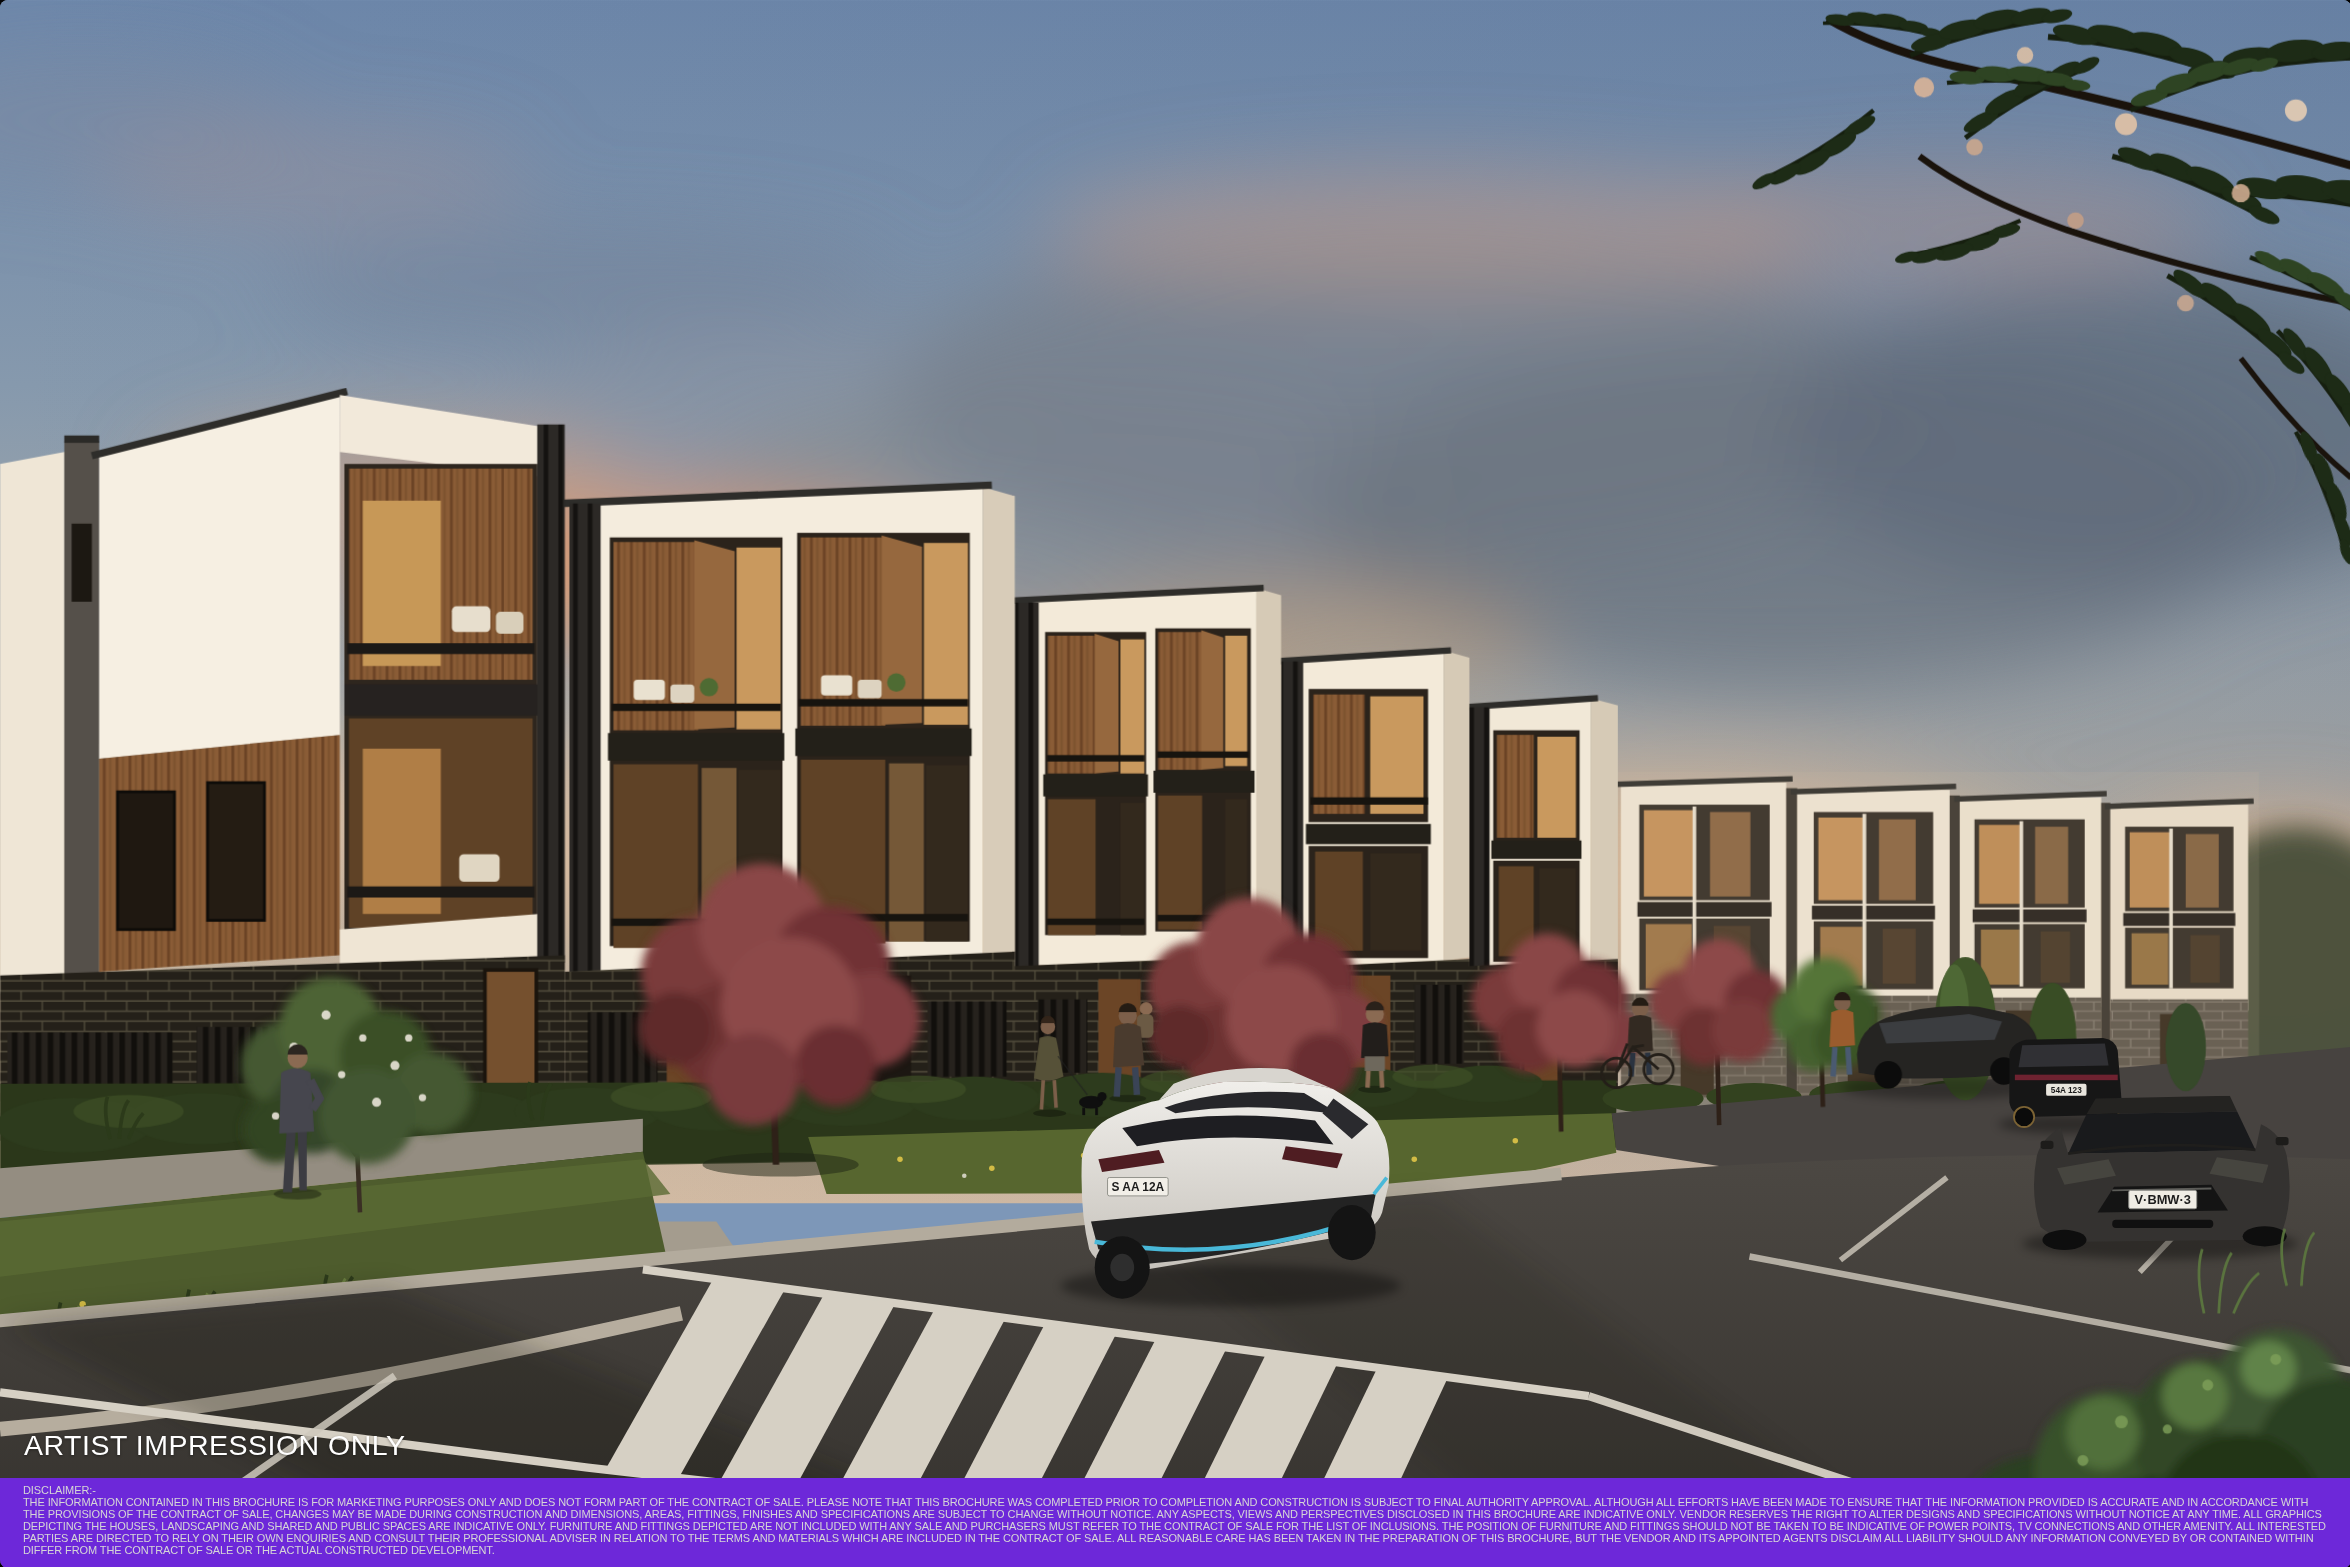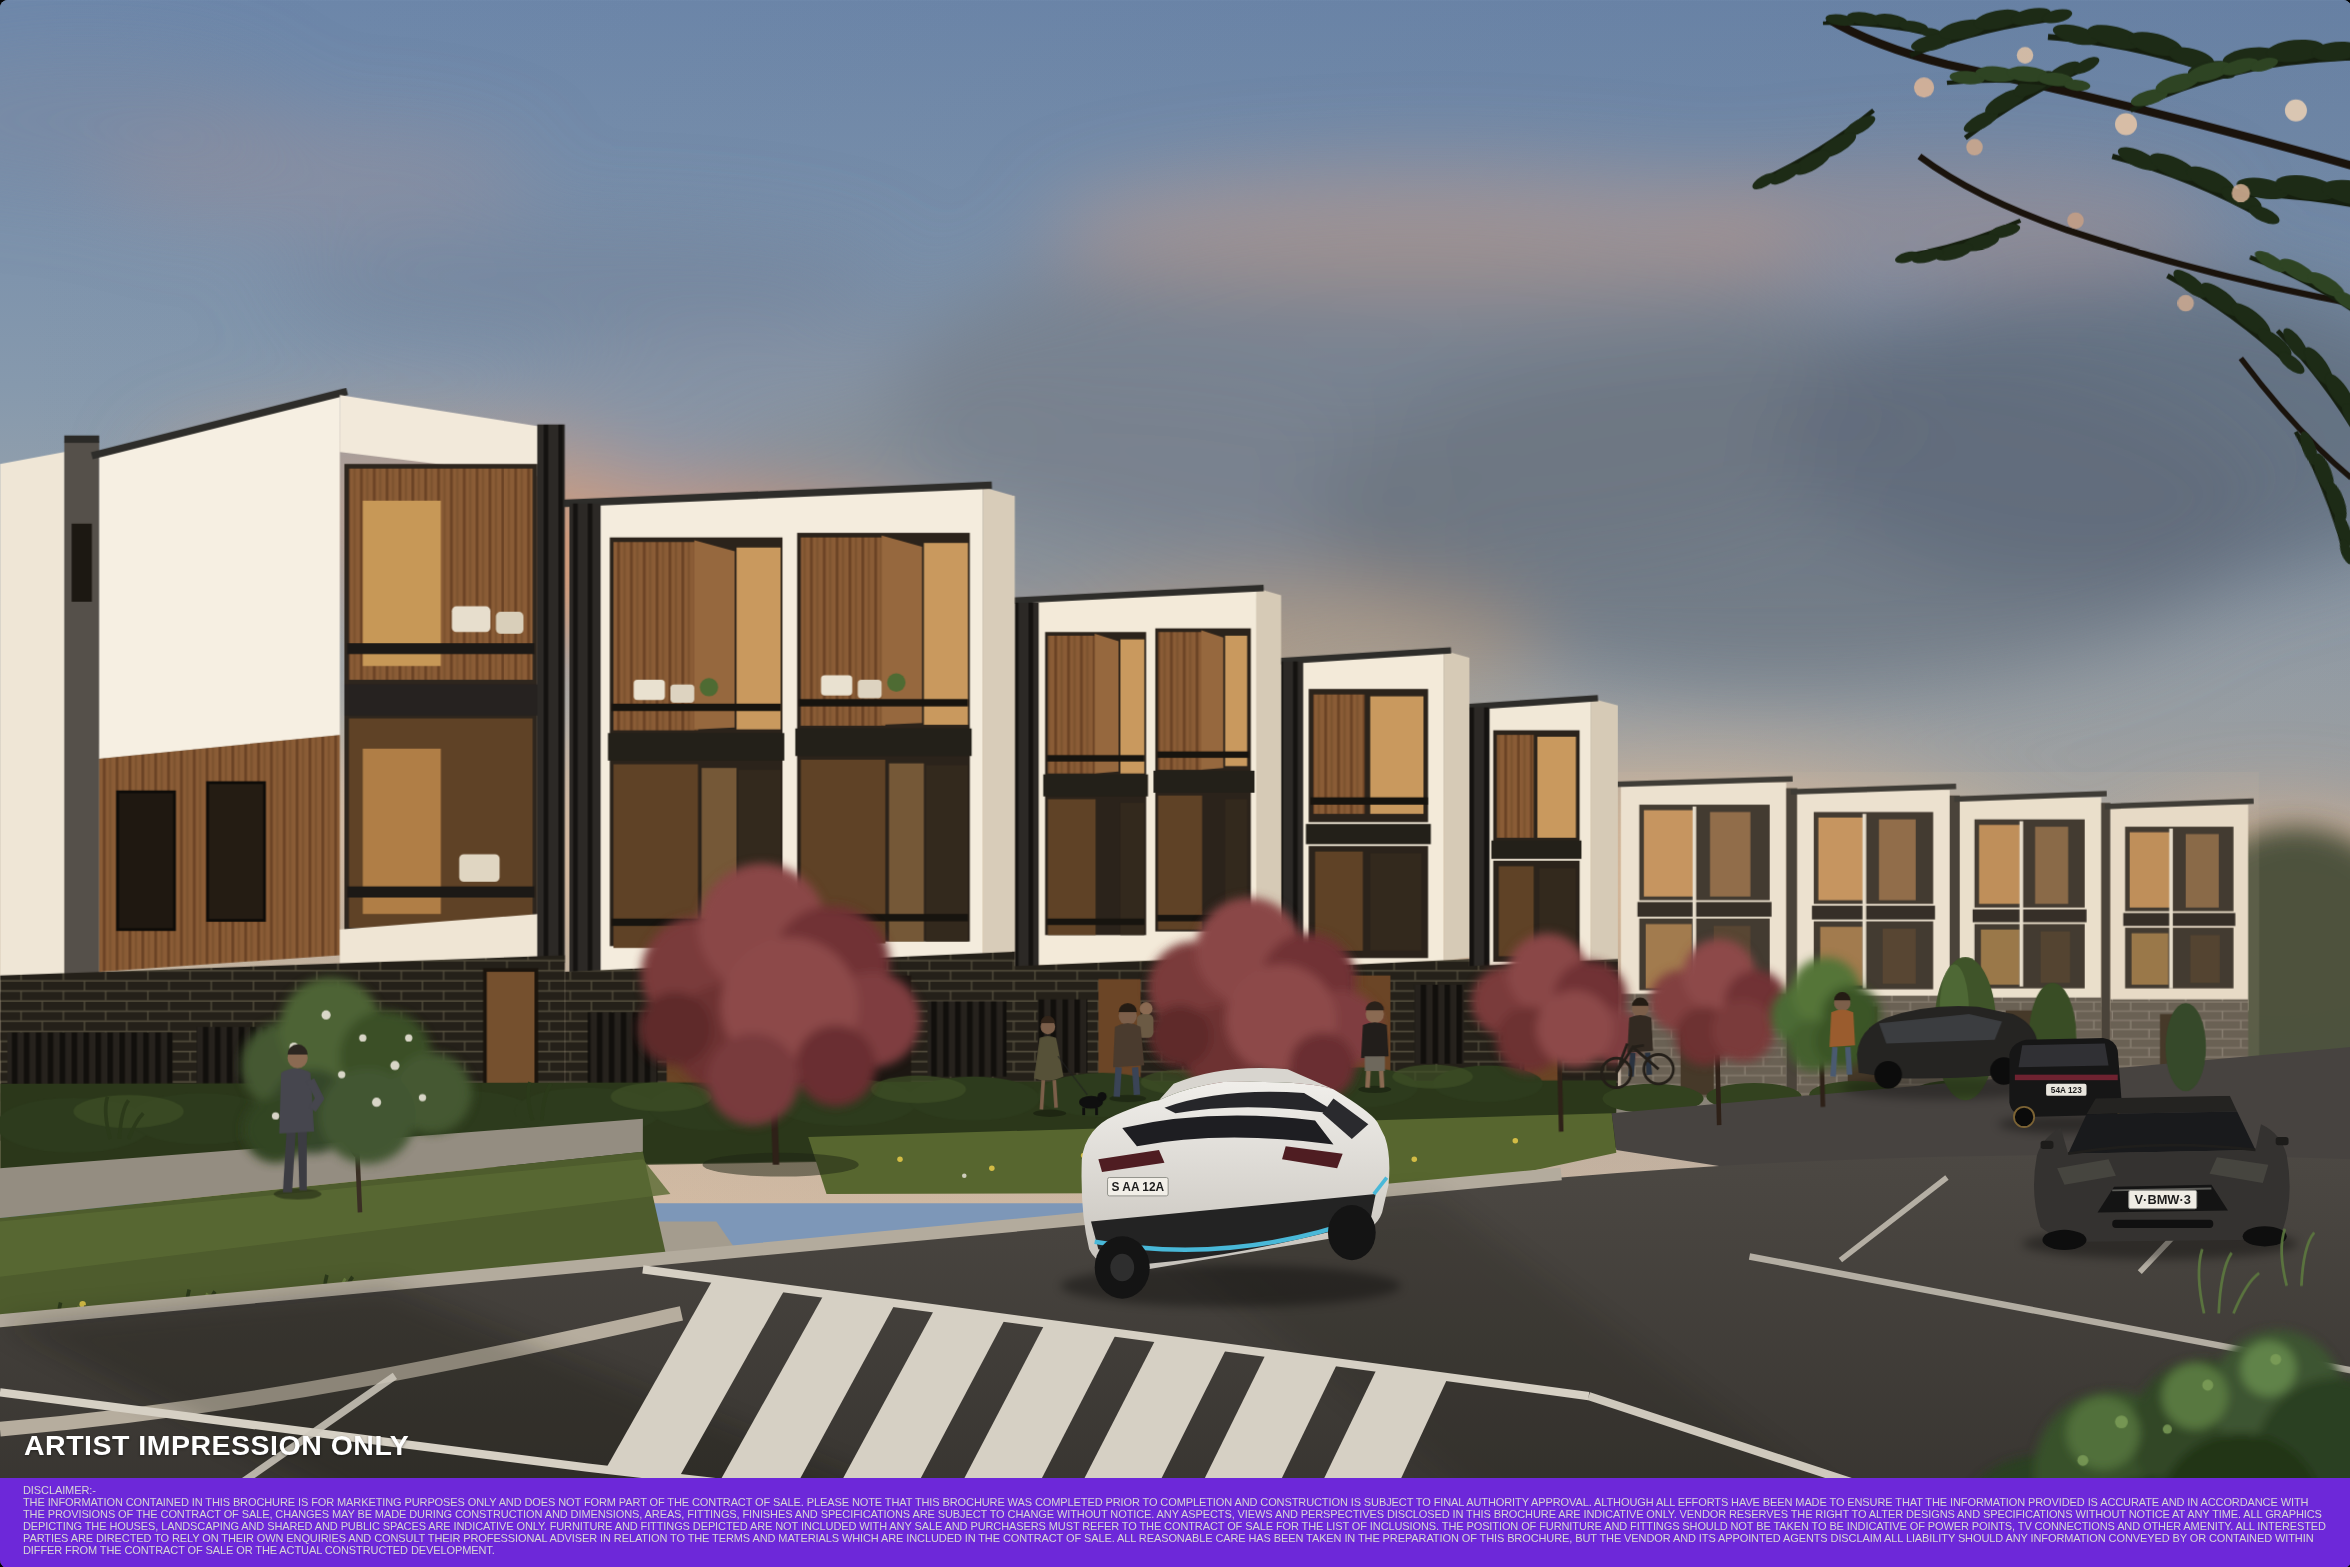--- a/index.html
+++ b/index.html
@@ -1,19 +1,19 @@
 <!DOCTYPE html>
 <html style="font-size:14.7px"><head>
 <meta charset="utf-8">
 <style>
   html,body{margin:0;padding:0;background:#000;}
   .canvas{position:relative;width:2351px;height:1568px;overflow:hidden;background:#7d97b8;
           font-family:"Liberation Sans",sans-serif;border-radius:8px;}
   .scene{position:absolute;inset:0;}
-  .watermark{position:absolute;left:24px;top:1429px;color:#ffffff;font-size:28.5px;font-weight:700;
+  .watermark{position:absolute;left:24px;top:1429px;color:#ffffff;font-size:28.5px;font-weight:400;
              letter-spacing:0.5px;white-space:nowrap;text-shadow:0 0.9px 2.8px rgba(0,0,0,.4);}
   .disclaimer-bar{position:absolute;left:0;top:1478px;width:2351px;height:89px;background:#6d28d9;}
   .disclaimer-inner{position:absolute;left:23px;top:5.5px;width:2305px;color:#d6d6d6;
                     font-size:11px;line-height:12px;letter-spacing:-0.1px;}
   .disclaimer-title{font-weight:400;}
 </style>
 </head>
 <body>
 
 <div class="canvas">

